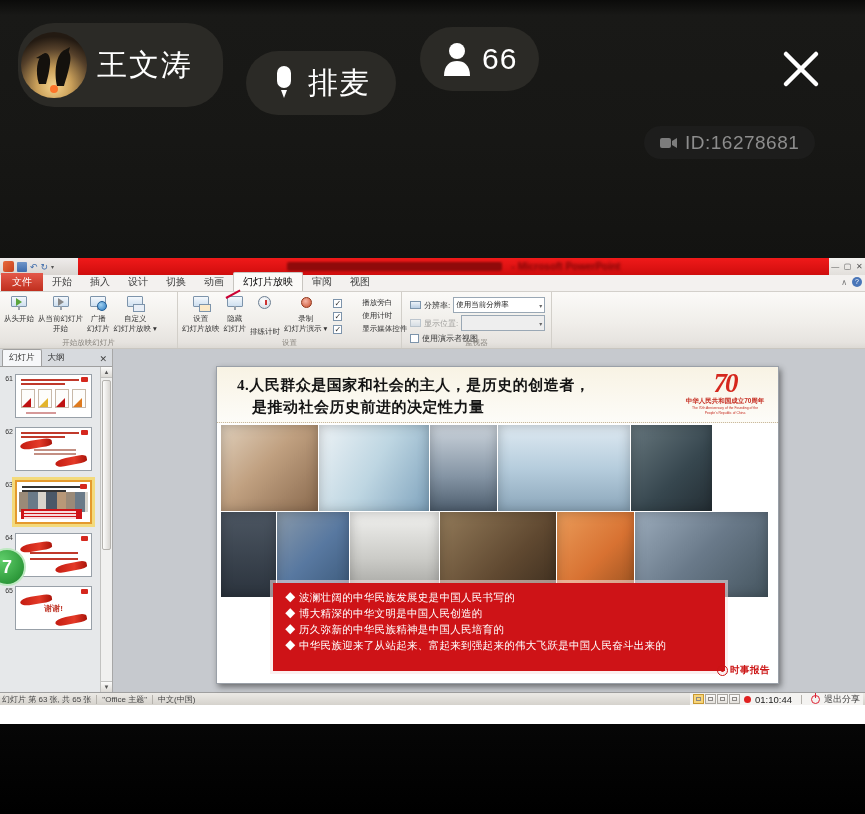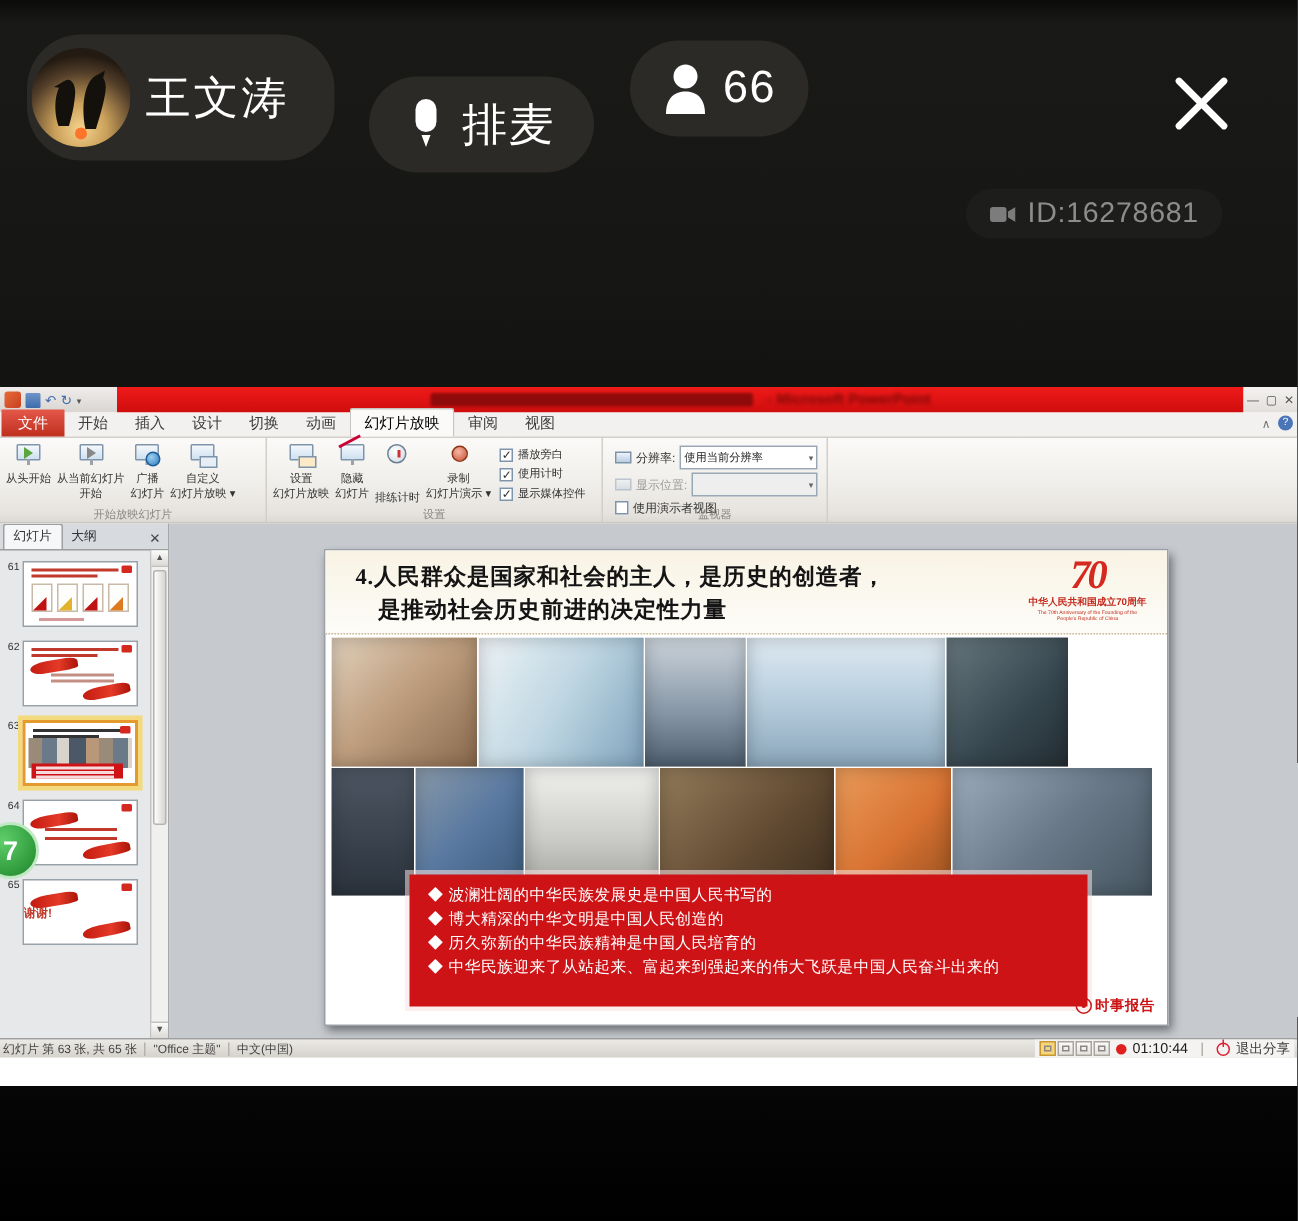--- a/index.html
+++ b/index.html
@@ -66,21 +66,21 @@
   .icn .play { position:absolute; left:7px; top:3px; width:0; height:0; border-left:6px solid #5aa53c; border-top:4px solid transparent; border-bottom:4px solid transparent; }
   .icn .globe { position:absolute; right:1px; bottom:2px; width:10px; height:10px; border-radius:50%; background:radial-gradient(circle at 35% 35%, #9fd0f0, #2e7cc2); border:1px solid #1f5d96; }
   .icn .mini2 { position:absolute; right:0; bottom:1px; width:12px; height:8px; background:#e8eef6; border:1px solid #7d94ab; }
   .icn .clockb { position:absolute; left:3px; top:1px; width:13px; height:13px; border-radius:50%; background:radial-gradient(circle at 40% 35%, #fff, #cfd8e2); border:1px solid #6d7f92; }
   .icn .clockb::after { content:''; position:absolute; left:6px; top:3px; width:1.5px; height:5px; background:#c33; }
   .icn .rec { position:absolute; left:5px; top:2px; width:11px; height:11px; border-radius:50%; background:radial-gradient(circle at 40% 35%, #f6b6a6, #c94f2e); border:1px solid #8f3418; }
   .icn .slash { position:absolute; left:1px; top:2px; width:16px; height:2px; background:#c03; transform:rotate(-28deg); transform-origin:left; }
   .cb-col { display:flex; flex-direction:column; justify-content:flex-start; gap:3px; padding:4px 2px 0 4px; }
   .cbrow { display:flex; align-items:center; gap:3px; cursor:pointer; }
   .cbbox { width:9px; height:9px; border:1px solid #7d94ab; background:#fff; font-size:8px; line-height:8px; color:#333; text-align:center; flex:none; }
-  .cblabel { font-size:7.5px; color:#333; white-space:nowrap; }
+  .cblabel { font-size:7.5px; color:#333; white-space:nowrap;margin-left:17px; }
   .mon-col { display:flex; flex-direction:column; gap:2px; padding:3px 4px 0 6px; }
   .monrow { display:flex; align-items:center; gap:3px; }
   .mon-ic { width:11px; height:8px; background:linear-gradient(180deg,#eef3f9,#b9cde2); border:1px solid #7d94ab; flex:none; }
   .mon-label { font-size:8px; color:#333; white-space:nowrap; }
   .mon-label.dis, .mon-ic.dis { opacity:.45; }
   .dd { width:92px; height:16px; border:1px solid #9aa8b5; background:#fff; font-size:7.5px; color:#222; display:flex; align-items:center; padding:0 2px; justify-content:space-between; cursor:pointer; }
   .dd .caret { color:#666; font-size:6px; }
   .dd.dis { background:#eee; color:#999; }
 
   
@@ -109,21 +109,21 @@
   .th-foot { position:absolute; left:10px; bottom:3px; width:30px; height:2px; background:#b55; opacity:.6; }
   .rib { position:absolute; width:32px; height:8px; background:linear-gradient(100deg,#c21a10,#e43a28 60%,#a81208); border-radius:60% 40% 55% 45% / 90% 60% 40% 80%; }
   .rib.ra { left:4px; top:9px; transform:rotate(-9deg); }
   .rib.rb { right:4px; bottom:5px; transform:rotate(-11deg); }
   .th-smalltext { position:absolute; left:18px; top:21px; width:42px; height:1.5px; background:#b06a5a; box-shadow:0 4px 0 #b06a5a; opacity:.75; }
   .th-redlines { position:absolute; left:14px; top:18px; width:48px; height:2px; background:#c0392b; box-shadow:0 6px 0 #c0392b; }
   .th-photo { position:absolute; left:2px; top:10px; right:2px; height:20px;
     background:repeating-linear-gradient(90deg,#9a8a78 0 9px,#6a7a88 9px 19px,#d8d4cc 19px 27px,#4a5868 27px 38px,#b89878 38px 47px); }
   .th-redbar { position:absolute; left:4px; bottom:3px; right:8px; height:10px; background:#ce1317; }
   .th-redbar::after { content:''; position:absolute; left:3px; top:2px; width:52px; height:1.5px; background:#fff; box-shadow:0 3px 0 #fff, 0 6px 0 #fff; opacity:.85; }
-  .th-thanks { position:absolute; left:0; right:0; top:16px; color:#c0392b; font-size:8px; font-weight:bold; }
+  .th-thanks { position:absolute; left:0; right:0; top:16px; text-align:center; color:#c0392b; font-size:8px; font-weight:bold; }
   .side-scroll { position:absolute; right:0; top:18px; bottom:0; width:12px; background:#f0f0ef; border-left:1px solid #c2c2c0; display:flex; flex-direction:column; }
   .sc-btn { height:11px; font-size:6px; color:#555; text-align:center; line-height:11px; background:linear-gradient(180deg,#fbfbfa,#dcdad6); border-bottom:1px solid #c2c2c0; cursor:pointer; }
   .sc-btn.bottom { margin-top:auto; border-top:1px solid #c2c2c0; border-bottom:none; }
   .sc-thumb { margin:2px 1px; height:170px; background:linear-gradient(90deg,#fdfdfc,#d8d6d2); border:1px solid #b5b3af; border-radius:2px; }
 
   .editor { flex:1; background:#c6c9ce; position:relative; }
   .slide { position:absolute; left:103px; top:17px; width:563px; height:318px; background:#fff; border:1px solid #9aa0a8; box-shadow:2px 3px 6px rgba(0,0,0,.45); }
   .slide-top { position:absolute; left:0; top:0; right:0; height:56px; background:linear-gradient(180deg,#f8f3e4,#fdfcf8); border-bottom:1px dotted #c9b9a0; }
   .slide-title { position:absolute; left:20px; top:8px; font-size:15px; font-weight:bold; color:#141414; line-height:1.45; letter-spacing:.5px; font-family:"Liberation Serif", serif; }
   .slide-title .l2 { padding-left:15px; display:block; }

